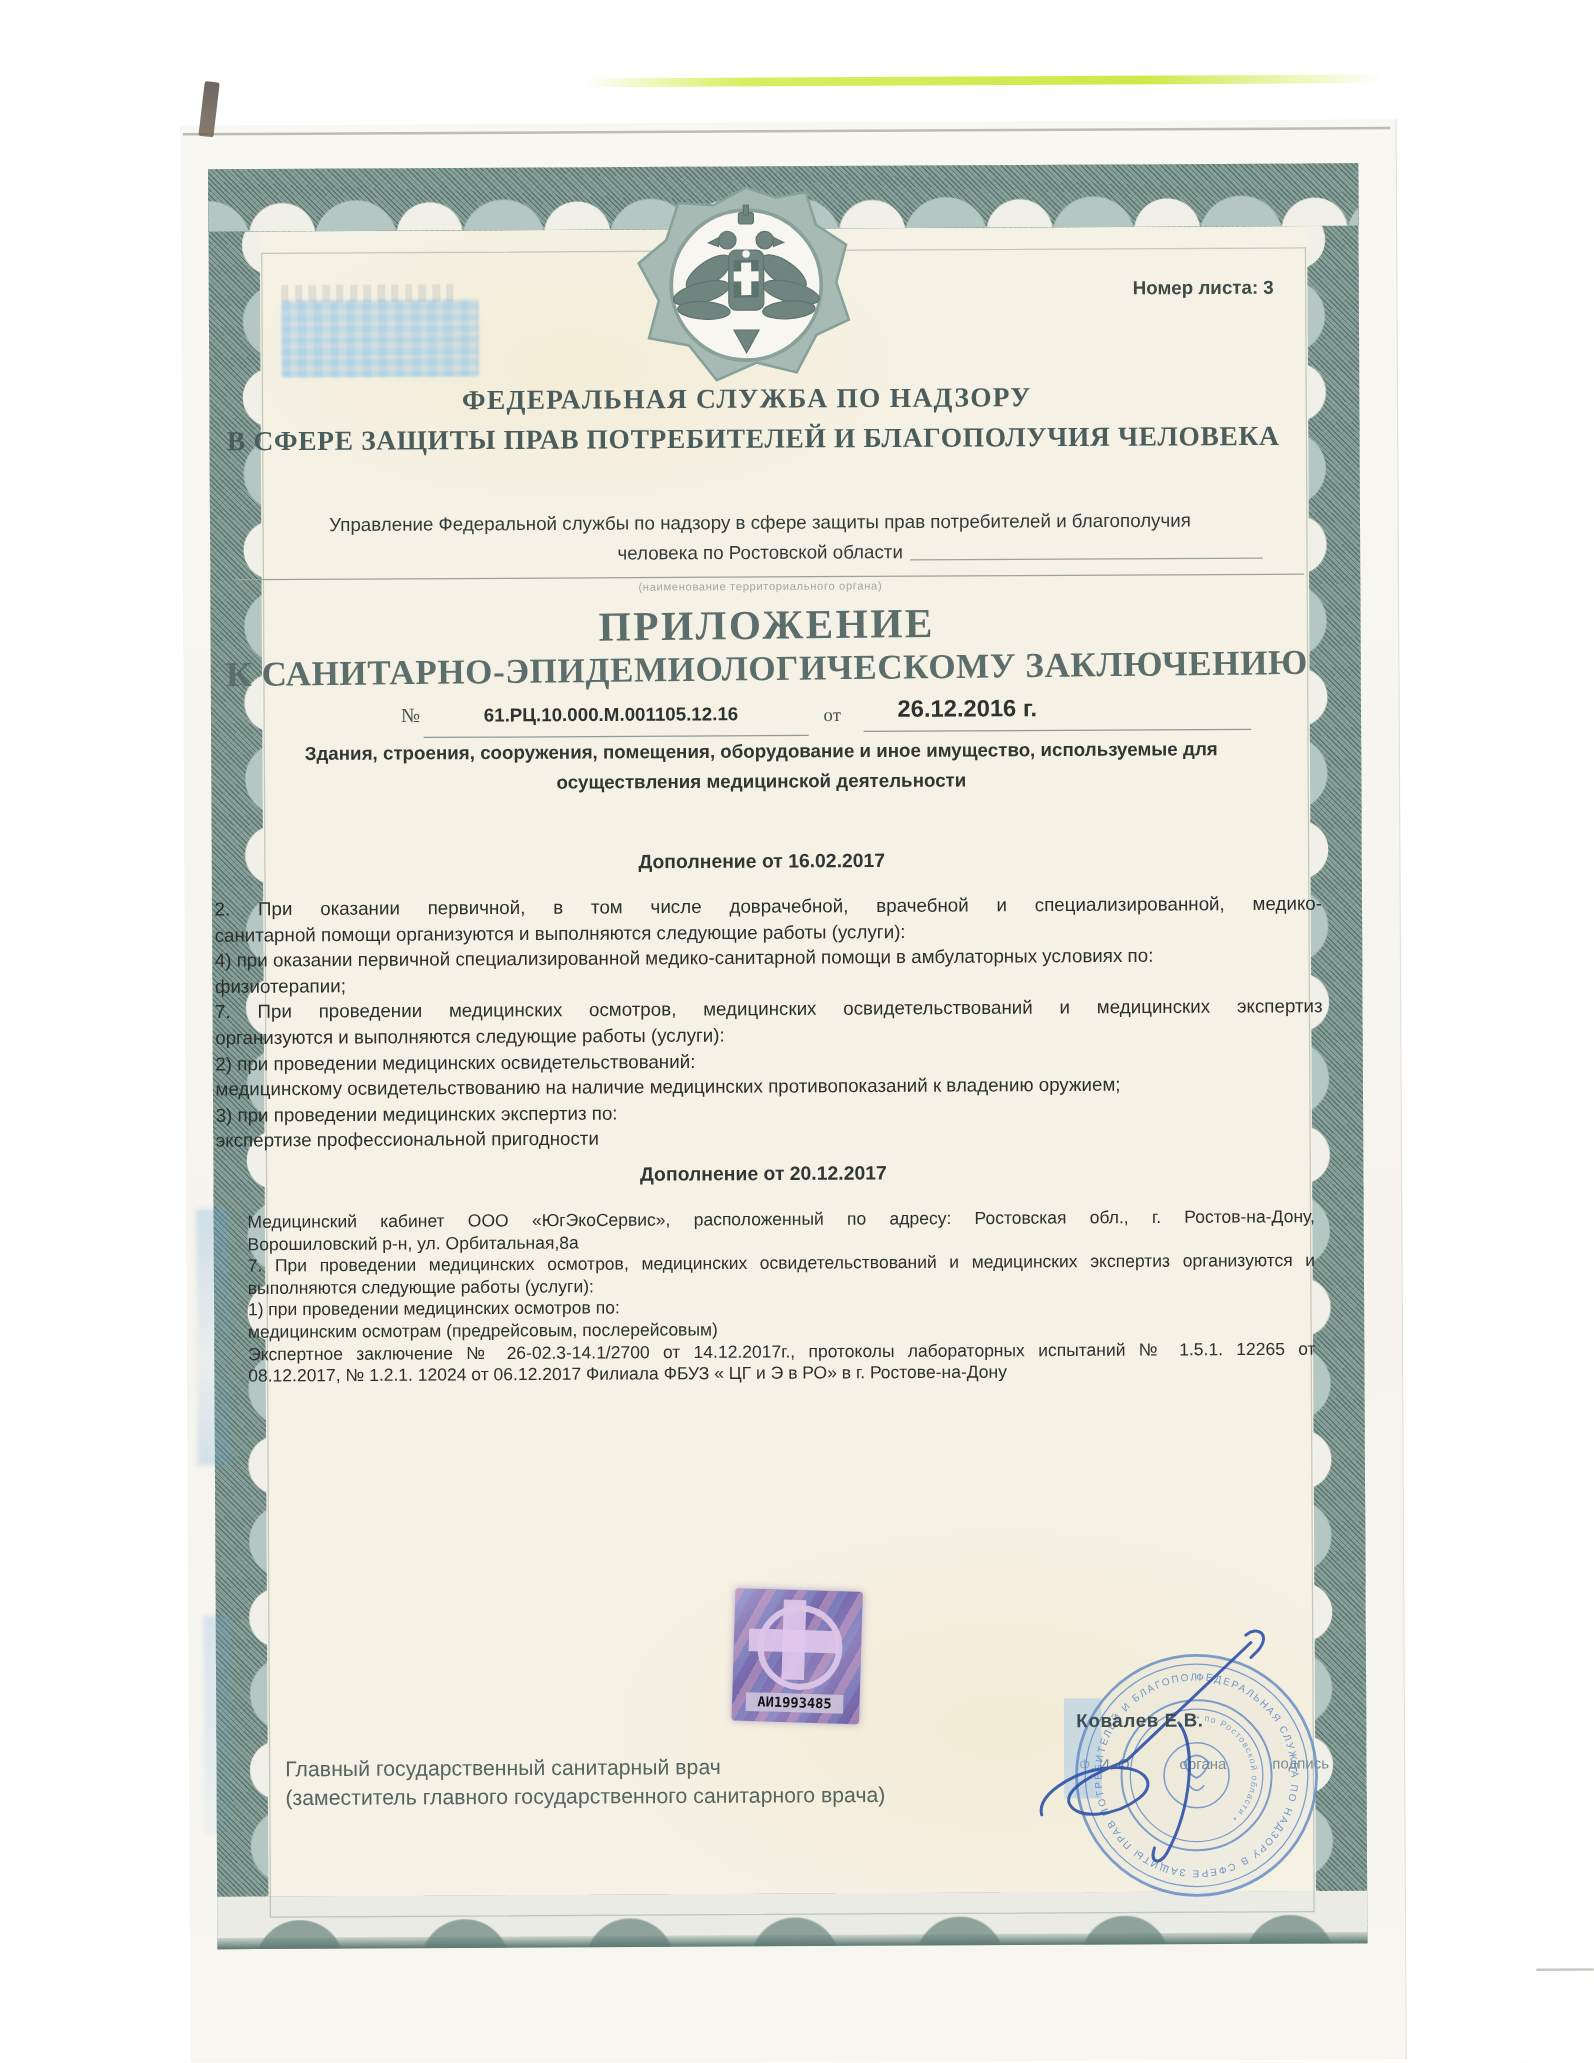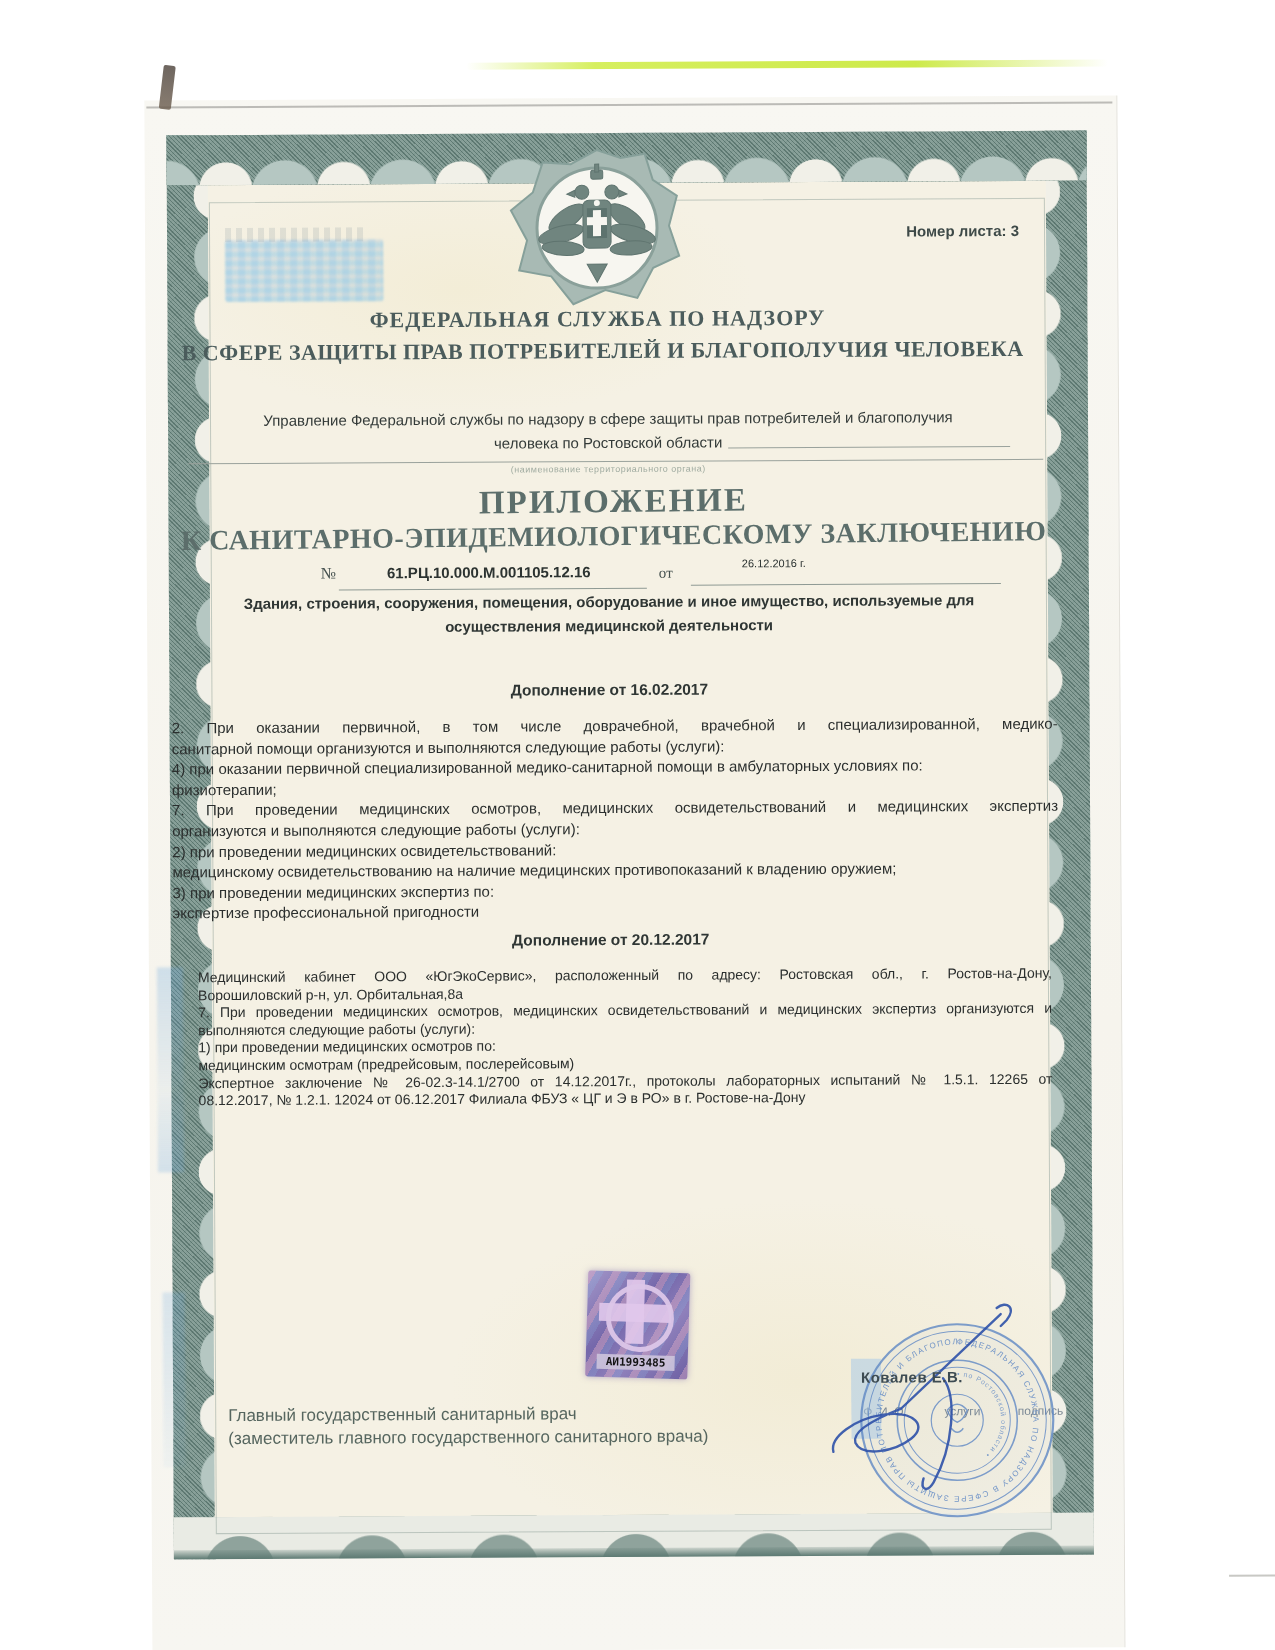--- a/index.html
+++ b/index.html
@@ -42,21 +42,21 @@
   .org2{top:434px;}
   .org-rule1{left:730px;top:448px;width:282px;height:1px;background:#9aa29c;}
   .org-rule2{left:190px;top:461px;width:855px;height:1px;background:#9aa29c;}
   .org-cap{left:170px;top:464px;width:880px;text-align:center;font-size:9px;color:#8b9a90;opacity:.8;letter-spacing:.5px;}
   .title{color:#5c6e6b;transform:rotate(-.35deg);}
   .title1{left:175px;top:483px;width:880px;font-size:33px;letter-spacing:2px;}
   .title2{left:175px;top:520px;width:880px;font-size:28px;letter-spacing:.5px;}
   .num-label{left:322px;top:563px;font-size:16px;color:#44504e;font-family:"Liberation Serif",serif;}
   .num-val{left:360px;top:563px;width:260px;font-size:15px;font-weight:bold;color:#2c3331;text-align:center;white-space:nowrap;}
   .ot-label{left:660px;top:565px;font-size:15px;color:#44504e;font-family:"Liberation Serif",serif;}
-  .date-val{left:700px;top:558px;width:150px;font-size:11px;font-weight:normal;color:#2c3331;text-align:center;white-space:nowrap;}
+  .date-val{left:700px;top:558px;width:150px;font-size:19px;font-weight:bold;color:#2c3331;text-align:center;white-space:nowrap;}
   .num-rule1{left:340px;top:588px;width:308px;height:1px;background:#8f9a94;}
   .num-rule2{left:692px;top:585px;width:310px;height:1px;background:#8f9a94;}
   .subject{left:170px;width:880px;text-align:center;font-size:15px;font-weight:bold;color:#2f3634;white-space:nowrap;}
   .subj1{top:593px;}
   .subj2{top:617px;}
   .supp-head{left:170px;width:880px;text-align:center;font-size:15.5px;font-weight:bold;color:#2f3634;}
   .sh1{top:681px;}
   .sh2{top:931px;}
   .para{color:#2b2f2e;}
   .para1{left:172px;top:716px;width:886px;font-size:15px;line-height:20.6px;}
@@ -178,21 +178,21 @@
 
     <div class="abs holo">
       <div class="holo-cross-h"></div>
       <div class="holo-cross-v"></div>
       <div class="holo-ring"></div>
       <div class="holo-serial">АИ1993485</div>
     </div>
 
     <div class="abs fio-row">
       <span>Ф.  И.  О.</span>
-      <span>услуги</span>
+      <span>органа</span>
       <span>подпись</span>
     </div>
 
     <svg class="abs" style="left:848px;top:1312px;" width="212" height="220" viewBox="0 0 212 220">
       <defs>
         <path id="ringA" d="M106,34 a76,76 0 1,1 -0.01,0 z"></path>
         <path id="ringB" d="M106,66 a44,44 0 1,1 -0.01,0 z"></path>
       </defs>
       <rect x="0" y="48" width="30" height="80" fill="#a9cbe8" opacity="0.55"></rect>
       <g stroke="#5e87c4" fill="none" opacity="0.8">

